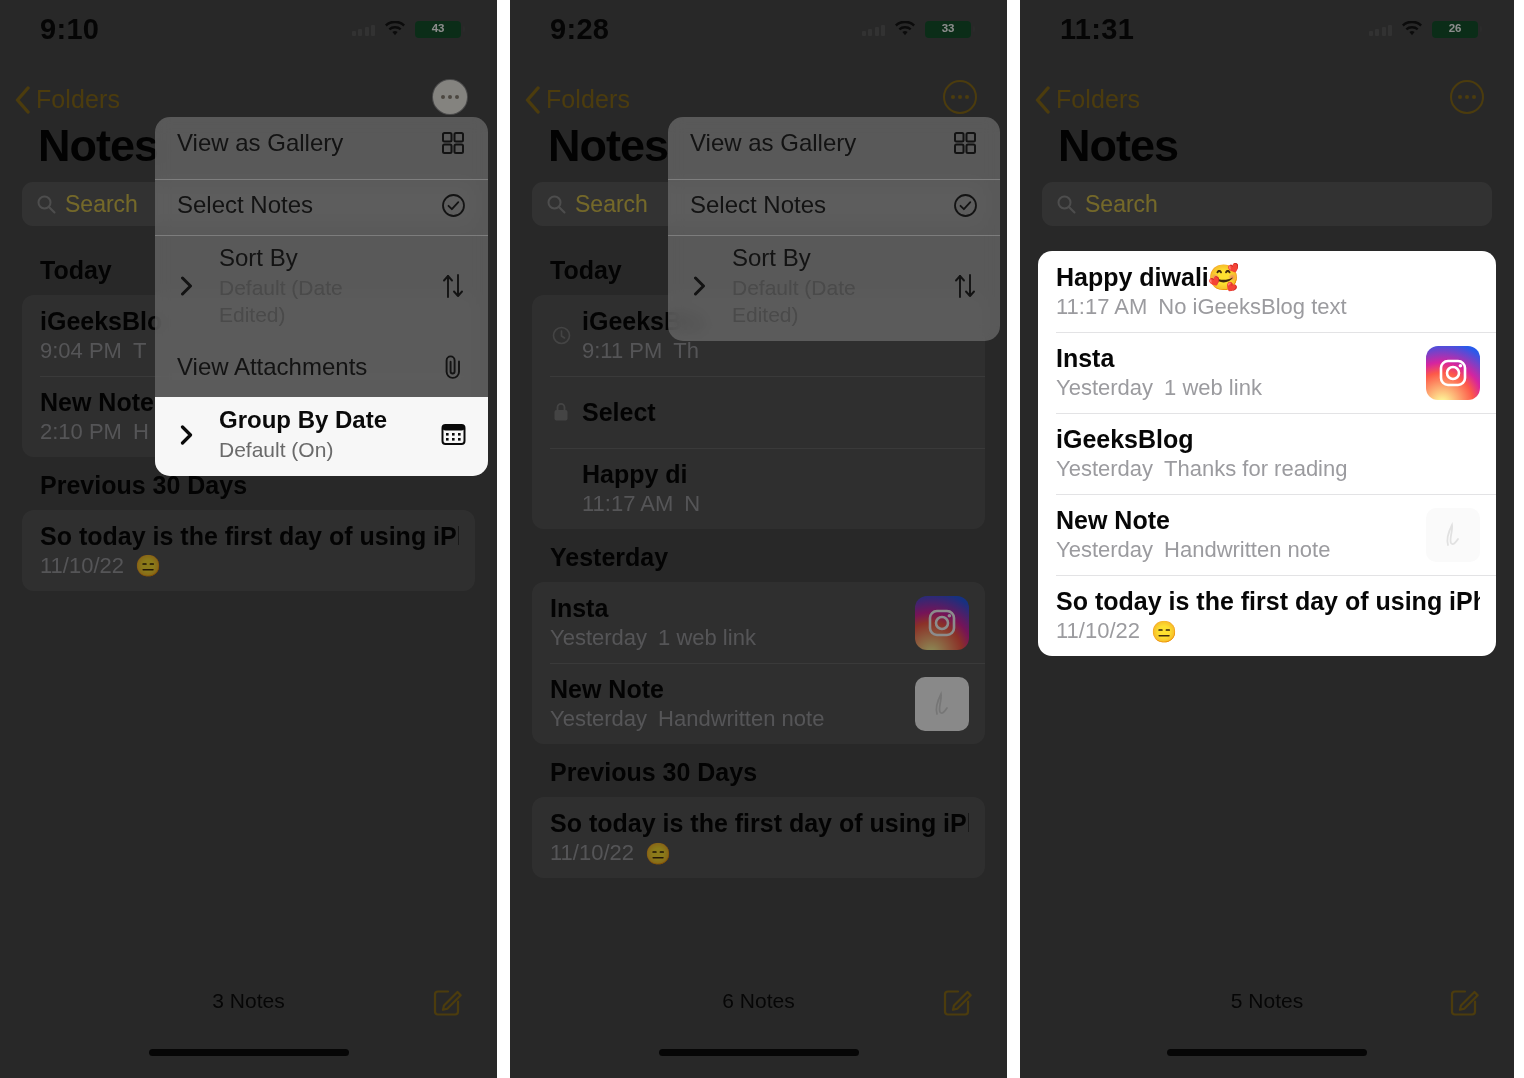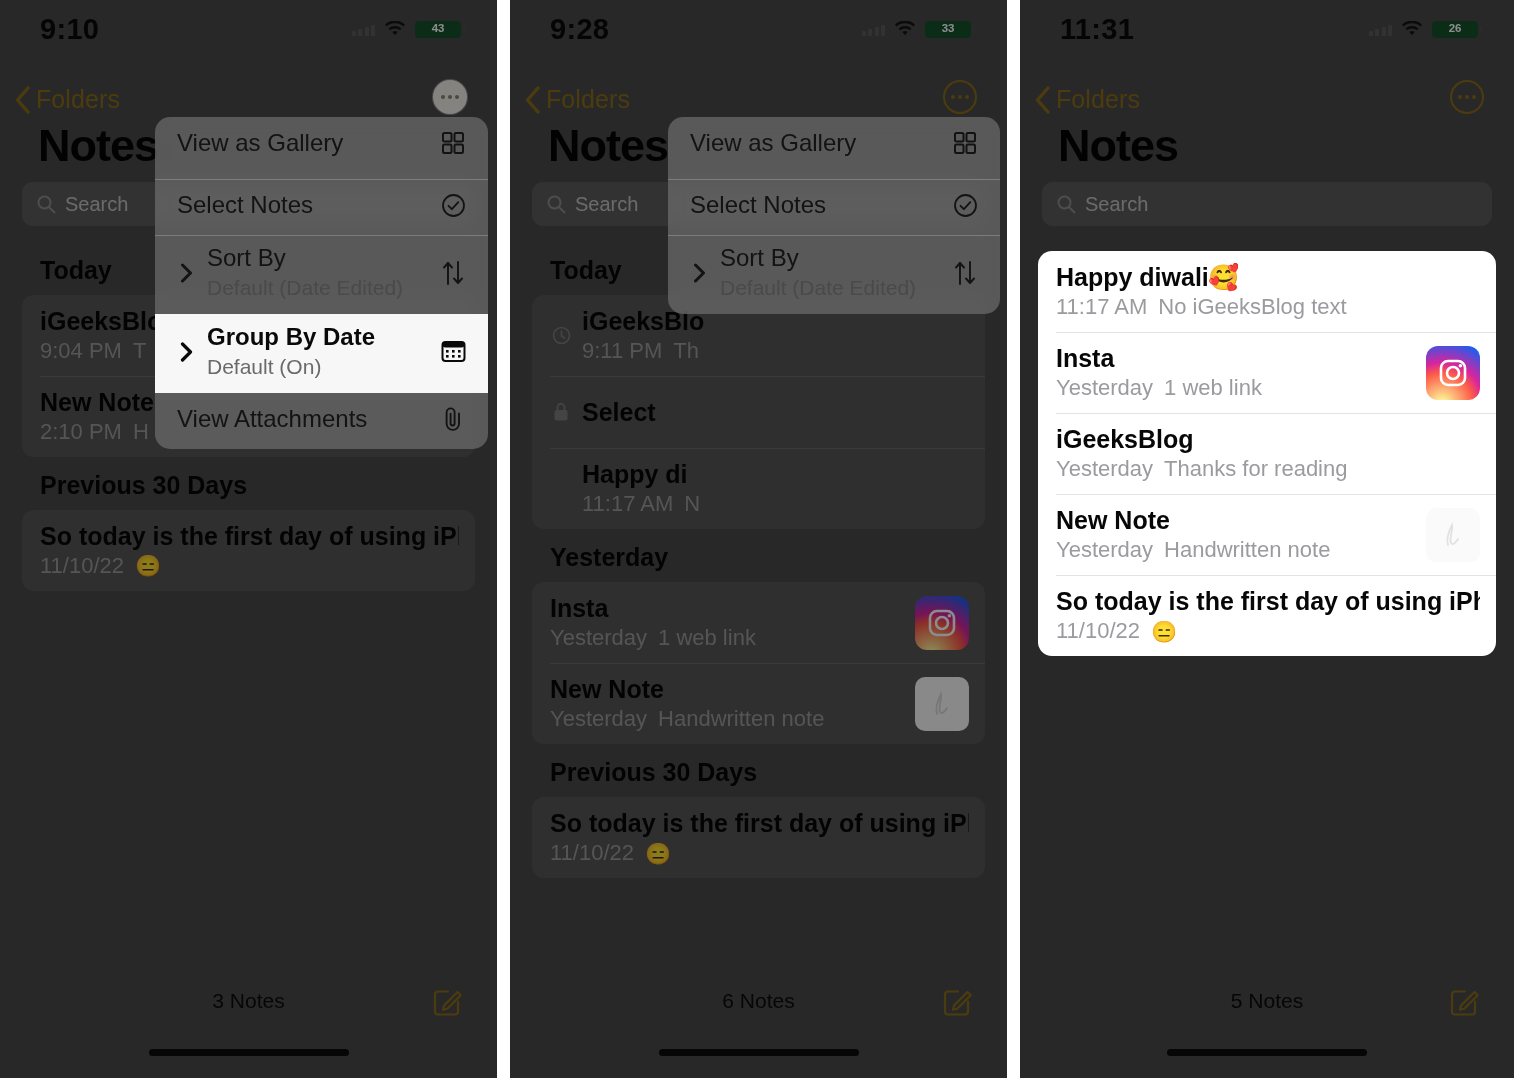--- a/index.html
+++ b/index.html
@@ -102,21 +102,21 @@
     padding: 6px 0 10px 38px; letter-spacing: -1px;
   }
   .searchbar {
     position: relative; z-index: 5;
     margin: 0 22px 16px 22px;
     height: 44px; border-radius: 11px;
     background: rgba(255,255,255,0.10);
     display: flex; align-items: center; padding: 0 14px; gap: 9px;
   }
   .search-icon { width: 20px; height: 20px; opacity: .55; }
-  .search-ph { font-size: 20px; color: #e5e5e5; opacity: .75; }
+  .search-ph { font-size: 23px; color: #fde047; opacity: .75; }
 
   
   .list-area { position: relative; z-index: 5; padding: 0 22px; }
   .group-head {
     font-size: 25px; font-weight: 700; color: #060606;
     padding: 14px 0 10px 18px;
   }
   .card {
     background: rgba(255,255,255,0.07);
     border-radius: 12px;
@@ -157,21 +157,21 @@
   .ctxmenu {
     position: absolute; z-index: 60;
     border-radius: 15px; overflow: hidden;
     background: rgba(120,120,120,0.62);
     backdrop-filter: blur(8px);
   }
   .ctx-item {
     position: relative;
     display: flex; align-items: center;
     padding: 9px 20px 13px 22px;
-    min-height: 56px; gap: 12px;
+    min-height: 56px; gap: 24px;
     color: #111;
   }
   .ctx-item.sep-top::before {
     content: ""; position: absolute; left: 0; right: 0; top: 0;
     height: 1px; background: rgba(255,255,255,0.22);
   }
   .ctx-item.group-gap { margin-top: 6px; }
   .ctx-chev { width: 18px; flex: 0 0 18px; display:flex; align-items:center; justify-content:center; }
   .ctx-text { flex: 1 1 auto; }
   .ctx-label { font-size: 24px; color: #131313; line-height: 1.2; }
@@ -332,20 +332,31 @@
             </svg>
         </div>
         <div class="ctx-text">
           <div class="ctx-label">Sort By</div>
           <div class="ctx-sublabel">Default (Date Edited)</div>
         </div>
         <div class="ctx-icon">
           <svg width="24" height="26" viewBox="0 0 24 26">
             <path d="M7 24V3M7 3L3 7.5M7 3l4 4.5" fill="none" stroke="#131313" stroke-width="1.9" stroke-linecap="round" stroke-linejoin="round"></path>
             <path d="M17 2v21m0 0l4-4.5M17 23l-4-4.5" fill="none" stroke="#131313" stroke-width="1.9" stroke-linecap="round" stroke-linejoin="round"></path>
+          </svg>
+        </div>
+      </div>
+
+      <div class="ctx-item">
+        <div class="ctx-text">
+          <div class="ctx-label">View Attachments</div>
+        </div>
+        <div class="ctx-icon">
+          <svg width="24" height="26" viewBox="0 0 24 26">
+            <path d="M18 7.5v10.2a6.2 6.2 0 0 1-12.4 0V6.4a4 4 0 0 1 8 0v11.1a2 2 0 0 1-4 0V7.8" fill="none" stroke="#131313" stroke-width="1.9" stroke-linecap="round"></path>
           </svg>
         </div>
       </div>
 
       <div class="ctx-item highlight">
         <div class="ctx-chev">
           <svg width="13" height="20" viewBox="0 0 13 20">
               <path d="M2.5 2l8 8-8 8" fill="none" stroke="#0a0a0a" stroke-width="3.2" stroke-linecap="round" stroke-linejoin="round"></path>
             </svg>
         </div>
@@ -361,31 +372,20 @@
               <rect x="5" y="10" width="2.6" height="2.6"></rect>
                 <rect x="11" y="10" width="2.6" height="2.6"></rect>
                 <rect x="17" y="10" width="2.6" height="2.6"></rect>
               <rect x="5" y="15" width="2.6" height="2.6"></rect>
                 <rect x="11" y="15" width="2.6" height="2.6"></rect>
                 <rect x="17" y="15" width="2.6" height="2.6"></rect>
             </g>
           </svg>
         </div>
       </div>
-
-      <div class="ctx-item">
-        <div class="ctx-text">
-          <div class="ctx-label">View Attachments</div>
-        </div>
-        <div class="ctx-icon">
-          <svg width="24" height="26" viewBox="0 0 24 26">
-            <path d="M18 7.5v10.2a6.2 6.2 0 0 1-12.4 0V6.4a4 4 0 0 1 8 0v11.1a2 2 0 0 1-4 0V7.8" fill="none" stroke="#131313" stroke-width="1.9" stroke-linecap="round"></path>
-          </svg>
-        </div>
-      </div>
     </div>
 
     <div class="dim-veil"></div>
 
     <div class="bottombar">
       <div class="bb-inner">
         <span class="bb-count">3 Notes</span>
         <svg class="bb-compose" viewBox="0 0 31 31">
           <path d="M26 16v10a3 3 0 0 1-3 3H6a3 3 0 0 1-3-3V9a3 3 0 0 1 3-3h10" fill="none" stroke="#8a6d19" stroke-width="2.2" stroke-linecap="round"></path>
           <path d="M12 20l13.5-13.5 3.2 3.2L15.2 23.2 11 24.3z" fill="none" stroke="#8a6d19" stroke-width="2.2" stroke-linejoin="round"></path>

